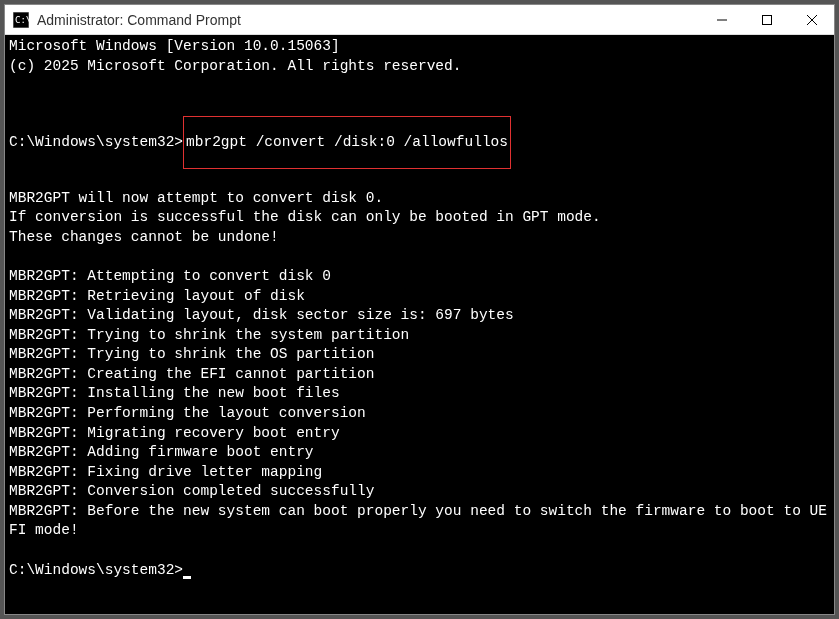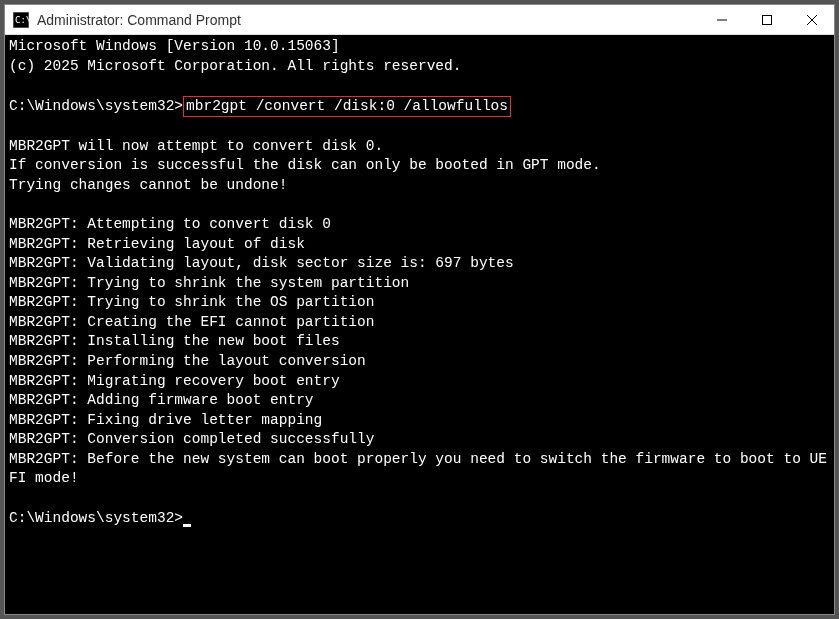--- a/index.html
+++ b/index.html
@@ -59,22 +59,23 @@
       font-family: "Consolas", "Courier New", monospace;
       font-size: 14.5px;
       line-height: 1.35;
       padding: 2px 4px;
       overflow: hidden;
       white-space: pre-wrap;
       word-break: break-all;
     }
     .highlight {
       border: 1.5px solid #e03131;
-      padding: 0 2px;
+      padding: 16px 2px;
       display: inline-block;
+      margin-top: 20px;
     }
     .cursor {
       display: inline-block;
       width: 8px;
       height: 3px;
       background: #fff;
       vertical-align: bottom;
       margin-bottom: 1px;
     }
   </style>
@@ -109,21 +110,21 @@
       </div>
     </div>
   </div>
   <div class="terminal"><span>Microsoft Windows [Version 10.0.15063]</span>
 <span>(c) 2025 Microsoft Corporation. All rights reserved.</span>
 
 <span>C:\Windows\system32&gt;</span><span class="highlight">mbr2gpt /convert /disk:0 /allowfullos</span>
 
 <span>MBR2GPT will now attempt to convert disk 0.</span>
 <span>If conversion is successful the disk can only be booted in GPT mode.</span>
-<span>Trying changes cannot be undone!</span>
+<span>These changes cannot be undone!</span>
 
 <span>MBR2GPT: Attempting to convert disk 0</span>
 <span>MBR2GPT: Retrieving layout of disk</span>
 <span>MBR2GPT: Validating layout, disk sector size is: 697 bytes</span>
 <span>MBR2GPT: Trying to shrink the system partition</span>
 <span>MBR2GPT: Trying to shrink the OS partition</span>
 <span>MBR2GPT: Creating the EFI cannot partition</span>
 <span>MBR2GPT: Installing the new boot files</span>
 <span>MBR2GPT: Performing the layout conversion</span>
 <span>MBR2GPT: Migrating recovery boot entry</span>

